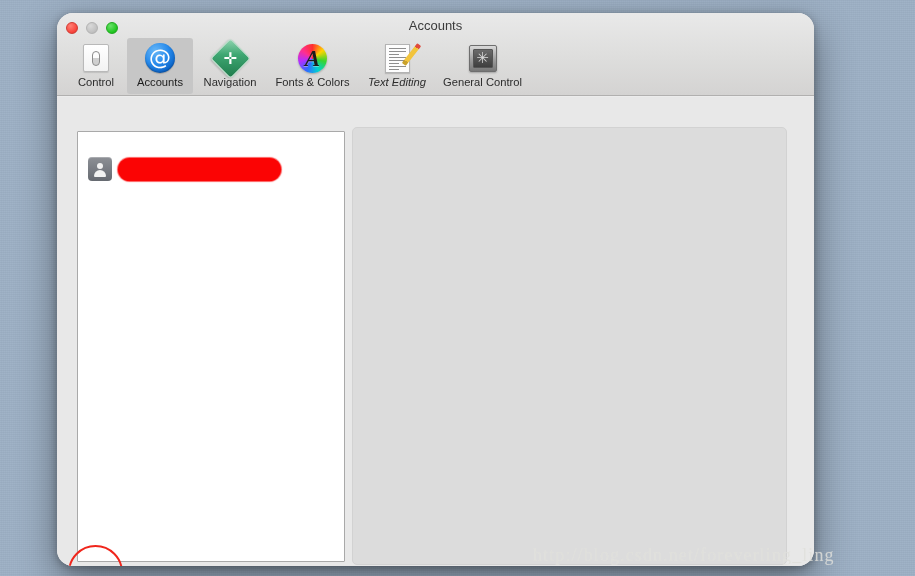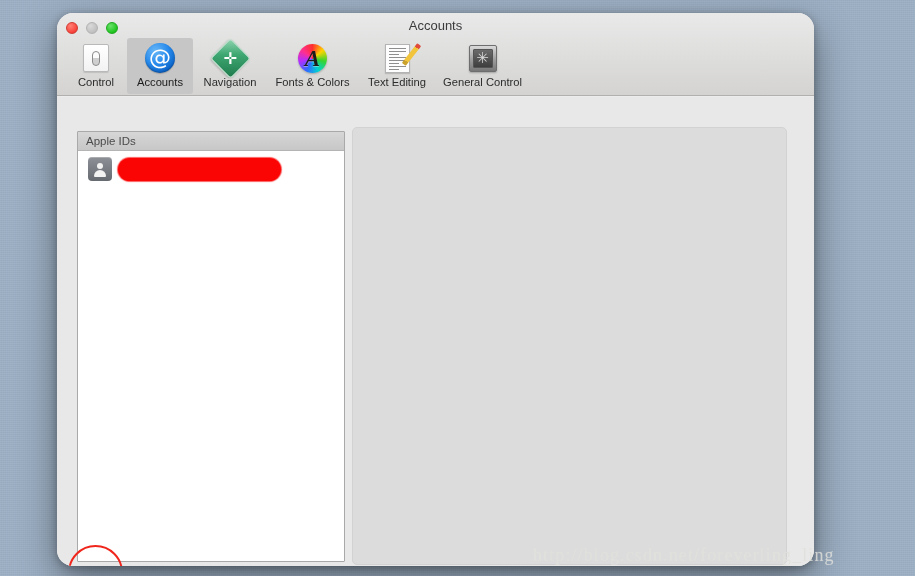--- a/index.html
+++ b/index.html
@@ -138,21 +138,21 @@
     white-space: nowrap;
   }
   .tbitem.selected .tblabel { color: #1b1b1b; }
 
   
   .w-general     { width: 62px; }
   .w-accounts    { width: 66px; }
   .w-behaviors   { width: 68px; }
   .w-navigation  { width: 74px; }
   .w-fonts       { width: 91px; }
-  .w-text        { width: 78px; }
+  .w-text        { width: 78px; font-style: italic; }
   .w-keys        { width: 80px; }
   .w-source      { width: 93px; }
   .w-components  { width: 82px; }
   .w-locations   { width: 68px; }
 
   
   .ic-general {
     width: 26px; height: 28px;
     background: linear-gradient(to bottom, #ffffff, #f2f2f2);
     border: 1px solid #b9b9b9;
@@ -526,21 +526,20 @@
         </div>
 
 
 
       </div>
     </div>
 
     <div id="content">
 
       <div id="listpanel">
-        <div id="listheader">Apple IDs</div>
         <div id="listbody">
           <div class="account-row">
             <div class="avatar">
               <div class="person">
                   <div class="head"></div>
                   <div class="torso"></div>
                 </div>
             </div>
             <div class="redaction"></div>
           </div>

